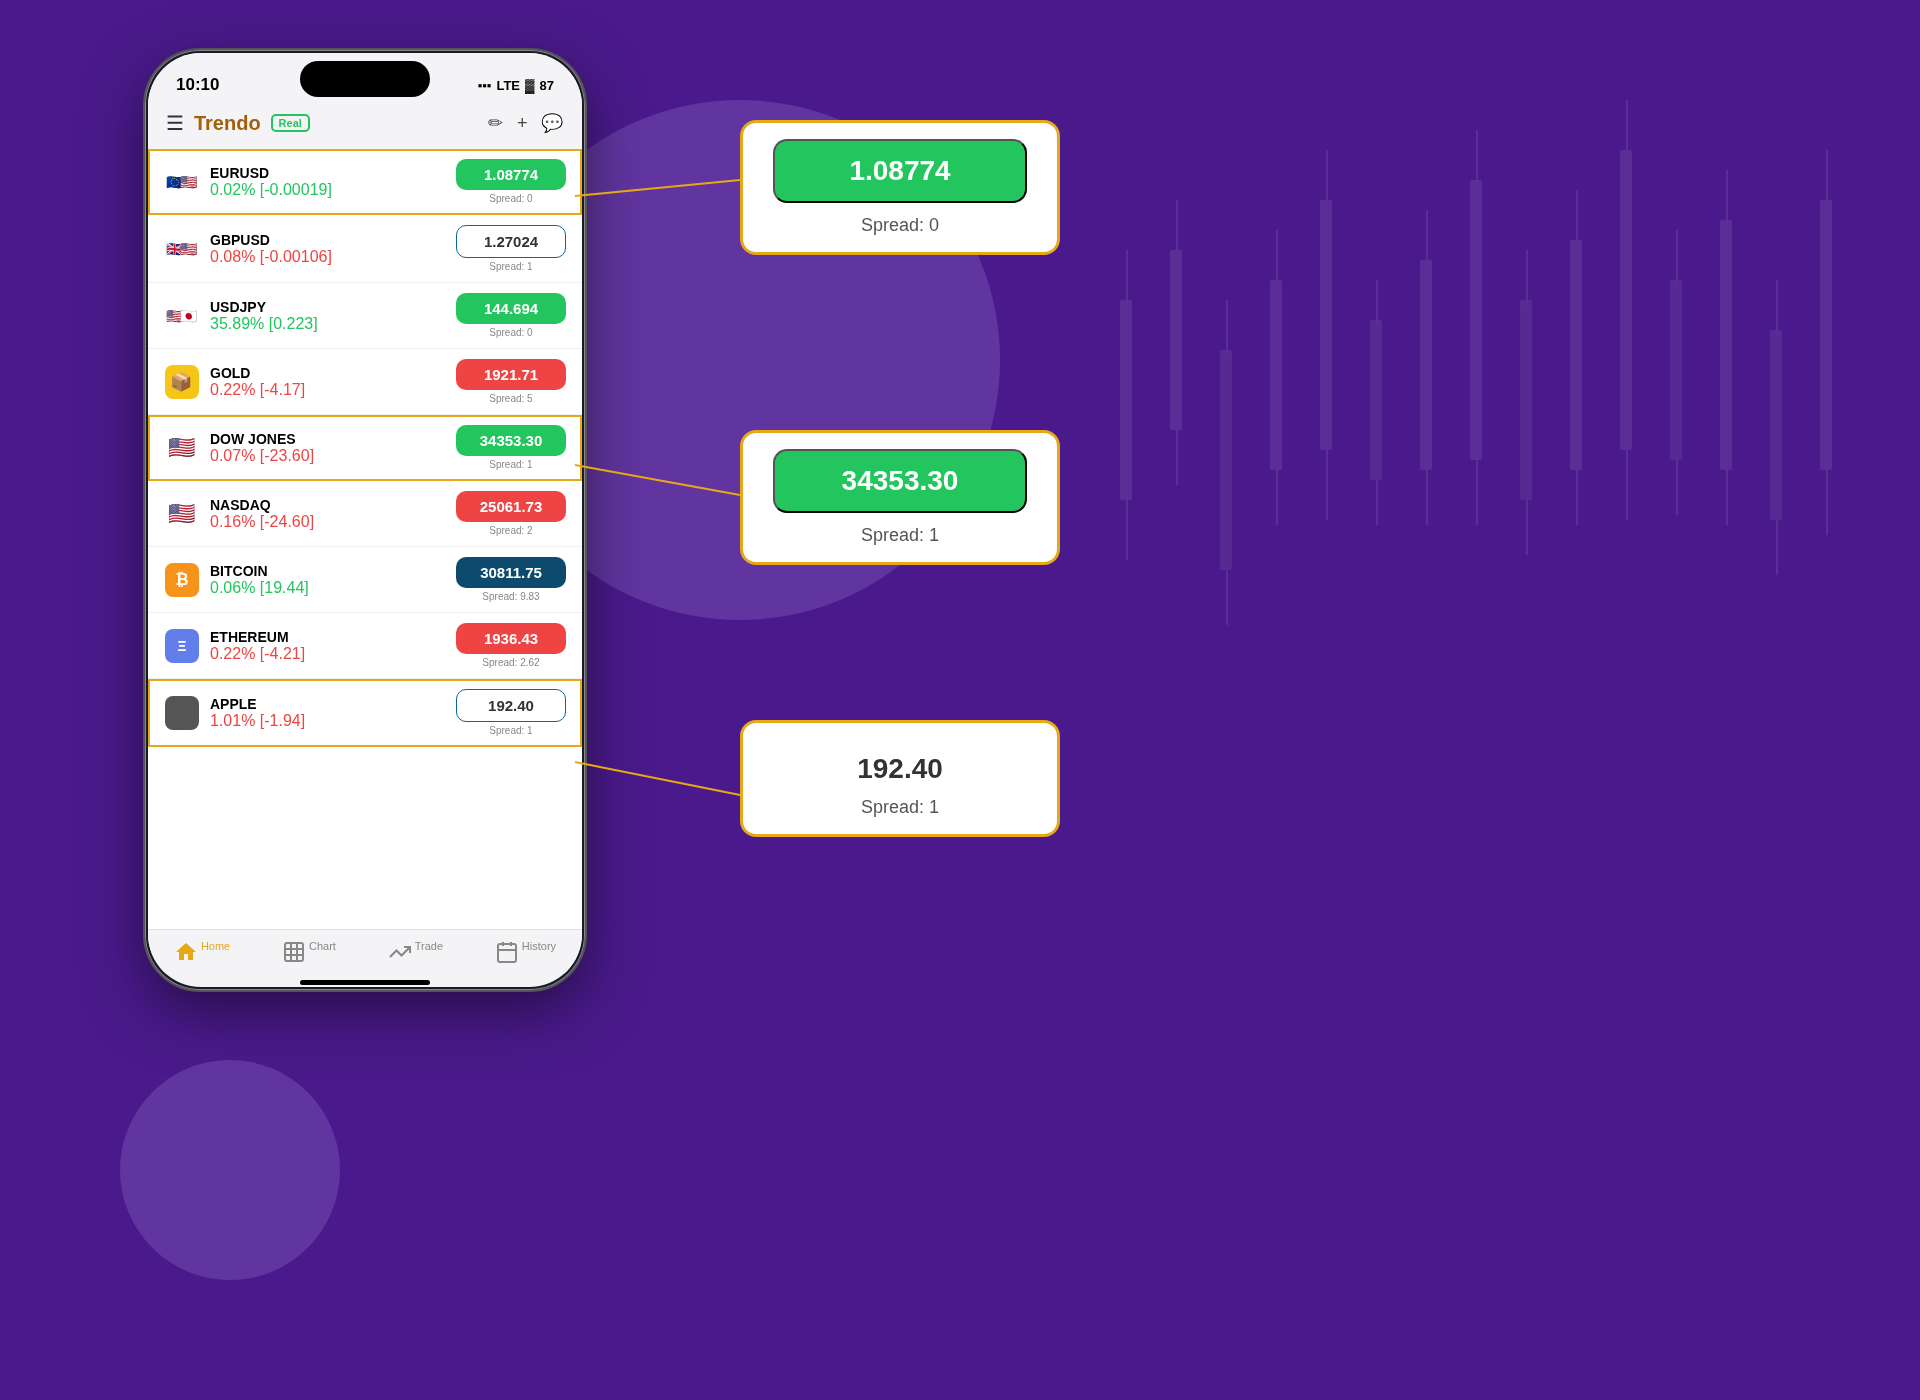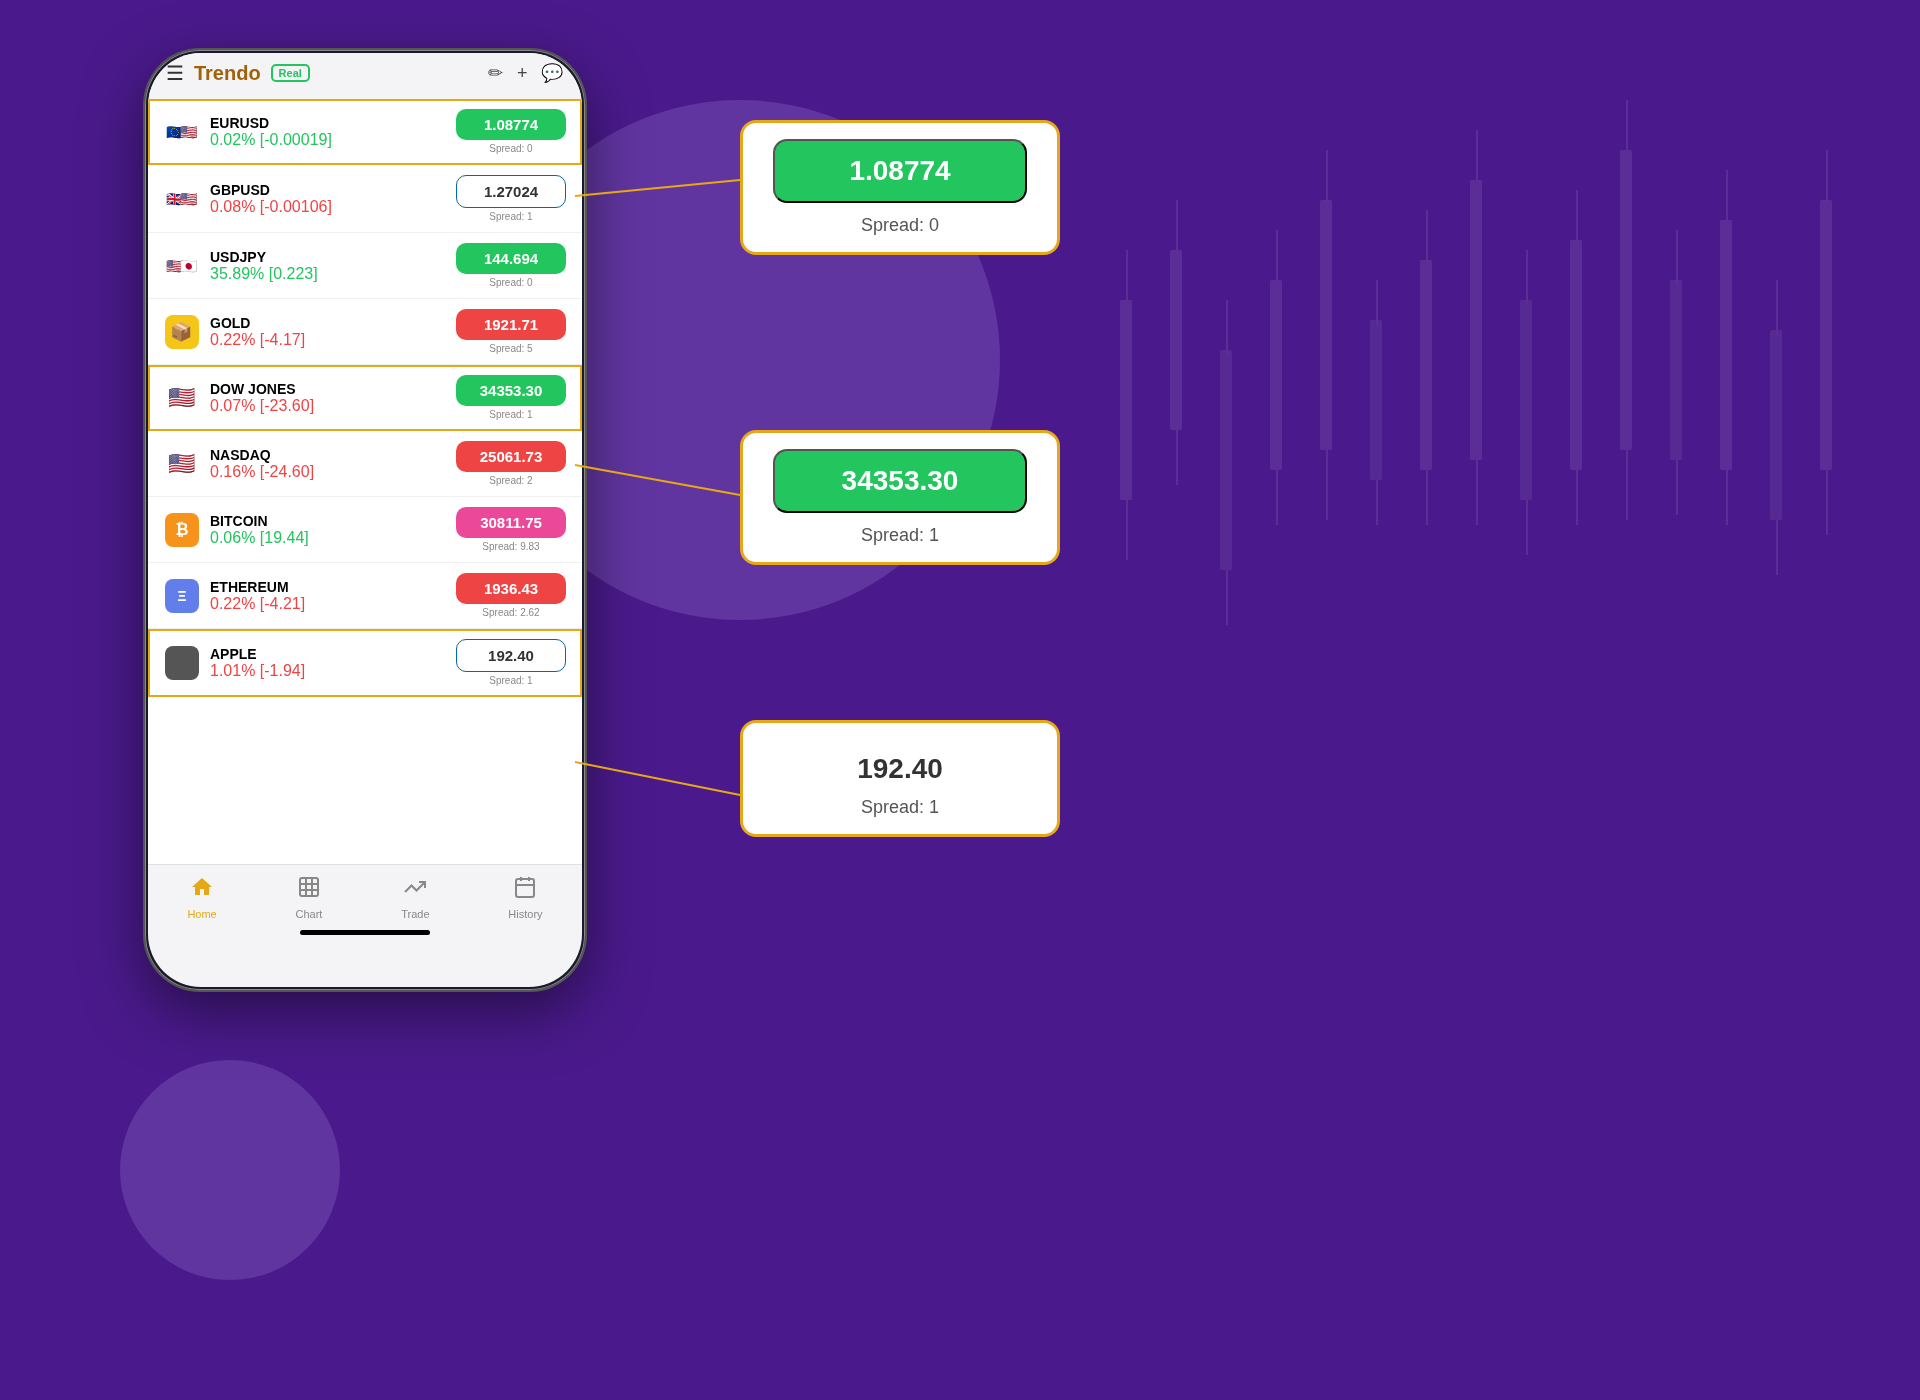--- a/index.html
+++ b/index.html
@@ -214,21 +214,21 @@
       font-size: 15px;
       font-weight: 700;
       color: #fff;
       border: none;
       min-width: 110px;
       cursor: pointer;
     }
 
     .price-btn.green { background: #22c55e; }
     .price-btn.red { background: #ef4444; }
-    .price-btn.brown { background: #ec4899; }
+    .price-btn.brown { background: #0c4a6e; }
     .price-btn.white-outline {
       background: #fff;
       color: #333;
       border: 1px solid #0369a1;
     }
 
     .spread-text {
       font-size: 10px;
       color: #888;
       margin-top: 3px;
@@ -239,22 +239,22 @@
       display: flex;
       justify-content: space-around;
       align-items: center;
       padding: 10px 0 4px;
       background: #f4f4f6;
       border-top: 1px solid #e0e0e0;
     }
 
     .nav-item {
       display: flex;
-      flex-direction: column;
-      align-items: center;
+      flex-direction: row;
+      align-items: flex-start;
       gap: 3px;
       cursor: pointer;
     }
 
     .nav-icon {
       font-size: 22px;
       color: #888;
     }
 
     .nav-label {
@@ -388,20 +388,30 @@
     <rect x="800" y="200" width="12" height="270" rx="2"></rect>
     <rect x="806" y="150" width="2" height="55"></rect>
     <rect x="806" y="470" width="2" height="65"></rect>
   </g>
 </svg>
 
 <div class="phone-wrapper">
   <div class="phone-frame">
     <div class="phone-inner">
 
+      <div class="status-bar">
+        <span class="status-time">10:10</span>
+        <div class="status-notch"></div>
+        <div class="status-icons">
+          <span>▪▪▪</span>
+          <span>LTE</span>
+          <span>▓ </span>
+          <span>87</span>
+        </div>
+      </div>
 
       <div class="phone-content">
 
         <div class="app-header">
           <div class="header-left">
             <span class="hamburger-icon">☰</span>
             <span class="app-title">Trendo</span>
             <span class="real-badge">Real</span>
           </div>
           <div class="header-right">

